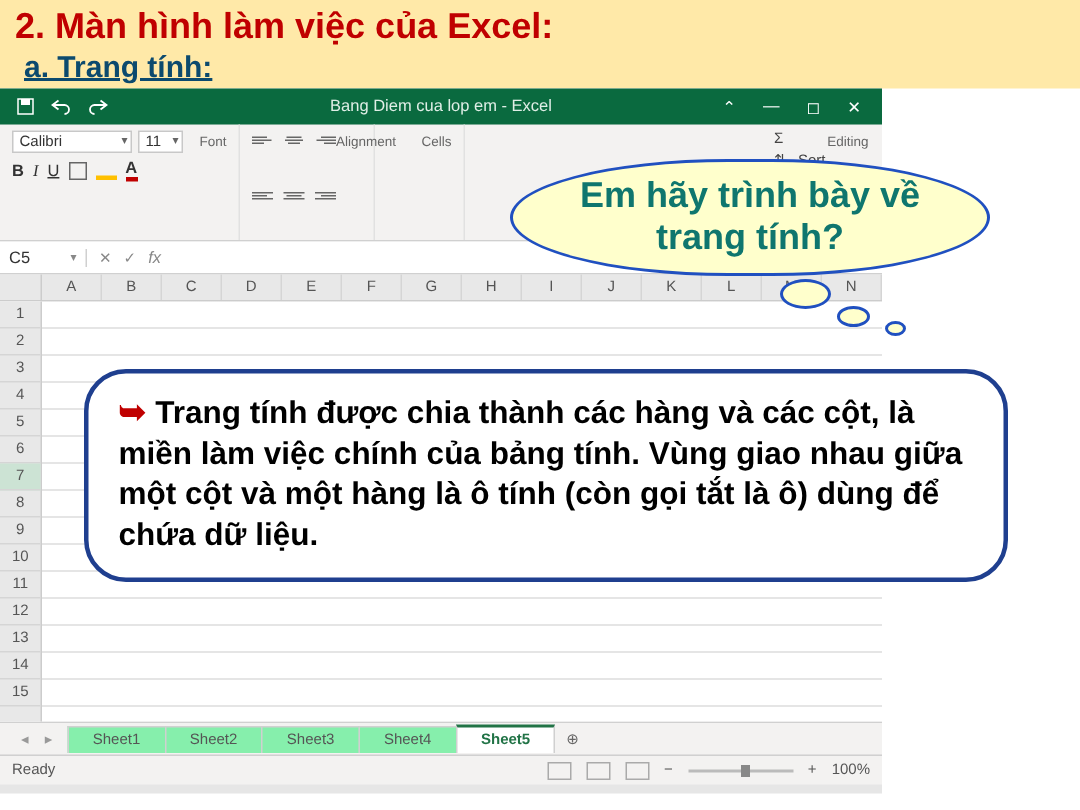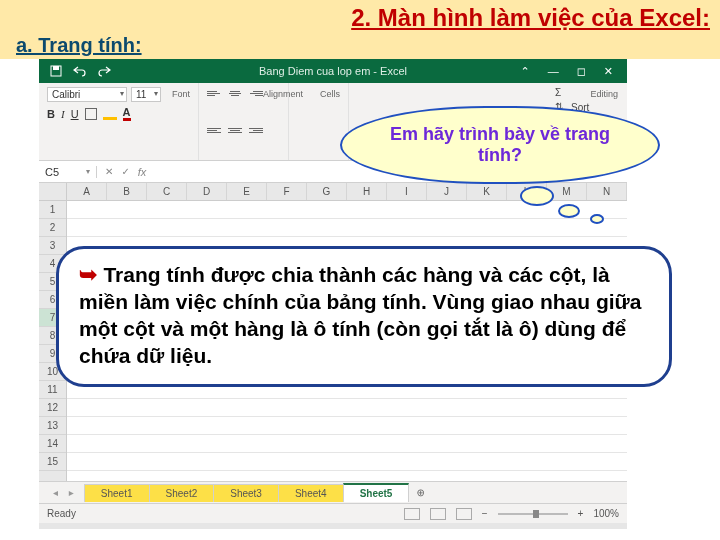--- a/index.html
+++ b/index.html
@@ -1,24 +1,24 @@
 <!DOCTYPE html>
 <html><head>
 <meta charset="utf-8">
 <style>
   * { box-sizing: border-box; margin: 0; padding: 0; }
   body { width: 720px; height: 540px; font-family: Arial, sans-serif; overflow: hidden; background: #fff; position: relative; }
 
   
   .heading-area { background: #ffe9a8; padding: 4px 10px 2px 10px; }
-  .h1 { color: #c00000; font-size: 24px; font-weight: bold; text-decoration: underline; margin-bottom: 2px; text-align: right; }
+  .h1 { color: #c00000; font-size: 24px; font-weight: bold; margin-bottom: 2px; }
   .h2 { color: #0c4a6e; font-size: 20px; font-weight: bold; text-decoration: underline; margin-left: 6px; }
 
   
-  .excel { position: relative; width: 588px; height: 470px; background: #e6e6e6; font-family: "Segoe UI", Arial, sans-serif; font-size: 11px; color: #333; margin-left: 39px; }
+  .excel { position: relative; width: 588px; height: 470px; background: #e6e6e6; font-family: "Segoe UI", Arial, sans-serif; font-size: 11px; color: #333; }
 
   
   .titlebar { height: 24px; background: #0a6a3f; display: flex; align-items: center; color: #fff; position: relative; }
   .qat { display: flex; gap: 10px; padding-left: 10px; align-items: center; }
   .qat-icon { width: 14px; height: 14px; display: inline-flex; align-items: center; justify-content: center; }
   .title-text { position: absolute; left: 50%; transform: translateX(-50%); font-size: 11px; color: #dfeee6; }
   .win-controls { margin-left: auto; display: flex; gap: 18px; padding-right: 14px; }
 
   
   .ribbon-tabs { height: 22px; background: #0a6a3f; display: flex; align-items: flex-end; padding-left: 4px; gap: 0; }
@@ -75,34 +75,34 @@
   .rh { height: 18px; border-bottom: 1px solid #d5d5d5; text-align: center; font-size: 10px; color: #555; line-height: 18px; }
   .rh.sel { background: #cce3d4; }
   .cells { flex: 1; position: relative; }
   .gridlines { position: absolute; inset: 0; background-image:
     repeating-linear-gradient(to bottom, transparent 0 17px, #e5e5e5 17px 18px);
   }
 
   
   .sheetbar { height: 22px; background: #f3f2f1; border-top: 1px solid #d0d0d0; display: flex; align-items: center; padding-left: 8px; gap: 0; font-size: 10px; }
   .sheet-nav { color: #999; padding: 0 6px; letter-spacing: 4px; }
-  .stab { padding: 3px 16px; border: 1px solid #d0d0d0; border-bottom: none; background: #fde047; color: #555; margin-right: -1px; }
+  .stab { padding: 3px 16px; border: 1px solid #d0d0d0; border-bottom: none; background: #86efac; color: #555; margin-right: -1px; }
   .stab.active { background: #fff; font-weight: 600; color: #217346; border-top: 2px solid #217346; }
   .stab-add { padding: 3px 8px; color: #666; }
 
   
   .statusbar { height: 20px; background: #f3f2f1; border-top: 1px solid #d0d0d0; display: flex; align-items: center; font-size: 10px; color: #555; padding: 0 8px; }
   .status-right { margin-left: auto; display: flex; align-items: center; gap: 10px; }
   .view-btn { width: 16px; height: 12px; border: 1px solid #aaa; }
   .zoom-slider { width: 70px; height: 2px; background: #bbb; position: relative; }
   .zoom-slider::before { content: ""; position: absolute; left: 50%; top: -3px; width: 6px; height: 8px; background: #888; }
 
   
   .thought { position: absolute; top: 106px; left: 340px; width: 320px; height: 78px; background: #ffffcc; border: 2px solid #2050c0; border-radius: 50% / 55%; display: flex; align-items: center; justify-content: center; text-align: center; padding: 6px 24px; }
-  .thought-text { color: #6d28d9; font-size: 18px; font-weight: bold; line-height: 1.15; }
+  .thought-text { color: #0f766e; font-size: 24px; font-weight: bold; line-height: 1.15; }
   .tb1, .tb2, .tb3 { position: absolute; background: #ffffcc; border: 2px solid #2050c0; border-radius: 50%; }
   .tb1 { width: 34px; height: 20px; top: 186px; left: 520px; }
   .tb2 { width: 22px; height: 14px; top: 204px; left: 558px; }
   .tb3 { width: 14px; height: 10px; top: 214px; left: 590px; }
 
   
   .answer { position: absolute; top: 246px; left: 56px; width: 616px; background: #fff; border: 3px solid #1f3f8f; border-radius: 28px; padding: 12px 20px 14px 20px; }
   .answer-text { font-size: 21px; font-weight: bold; color: #000; line-height: 1.28; }
   .arrow-icon { color: #c00000; font-size: 22px; margin-right: 6px; }
 </style>

